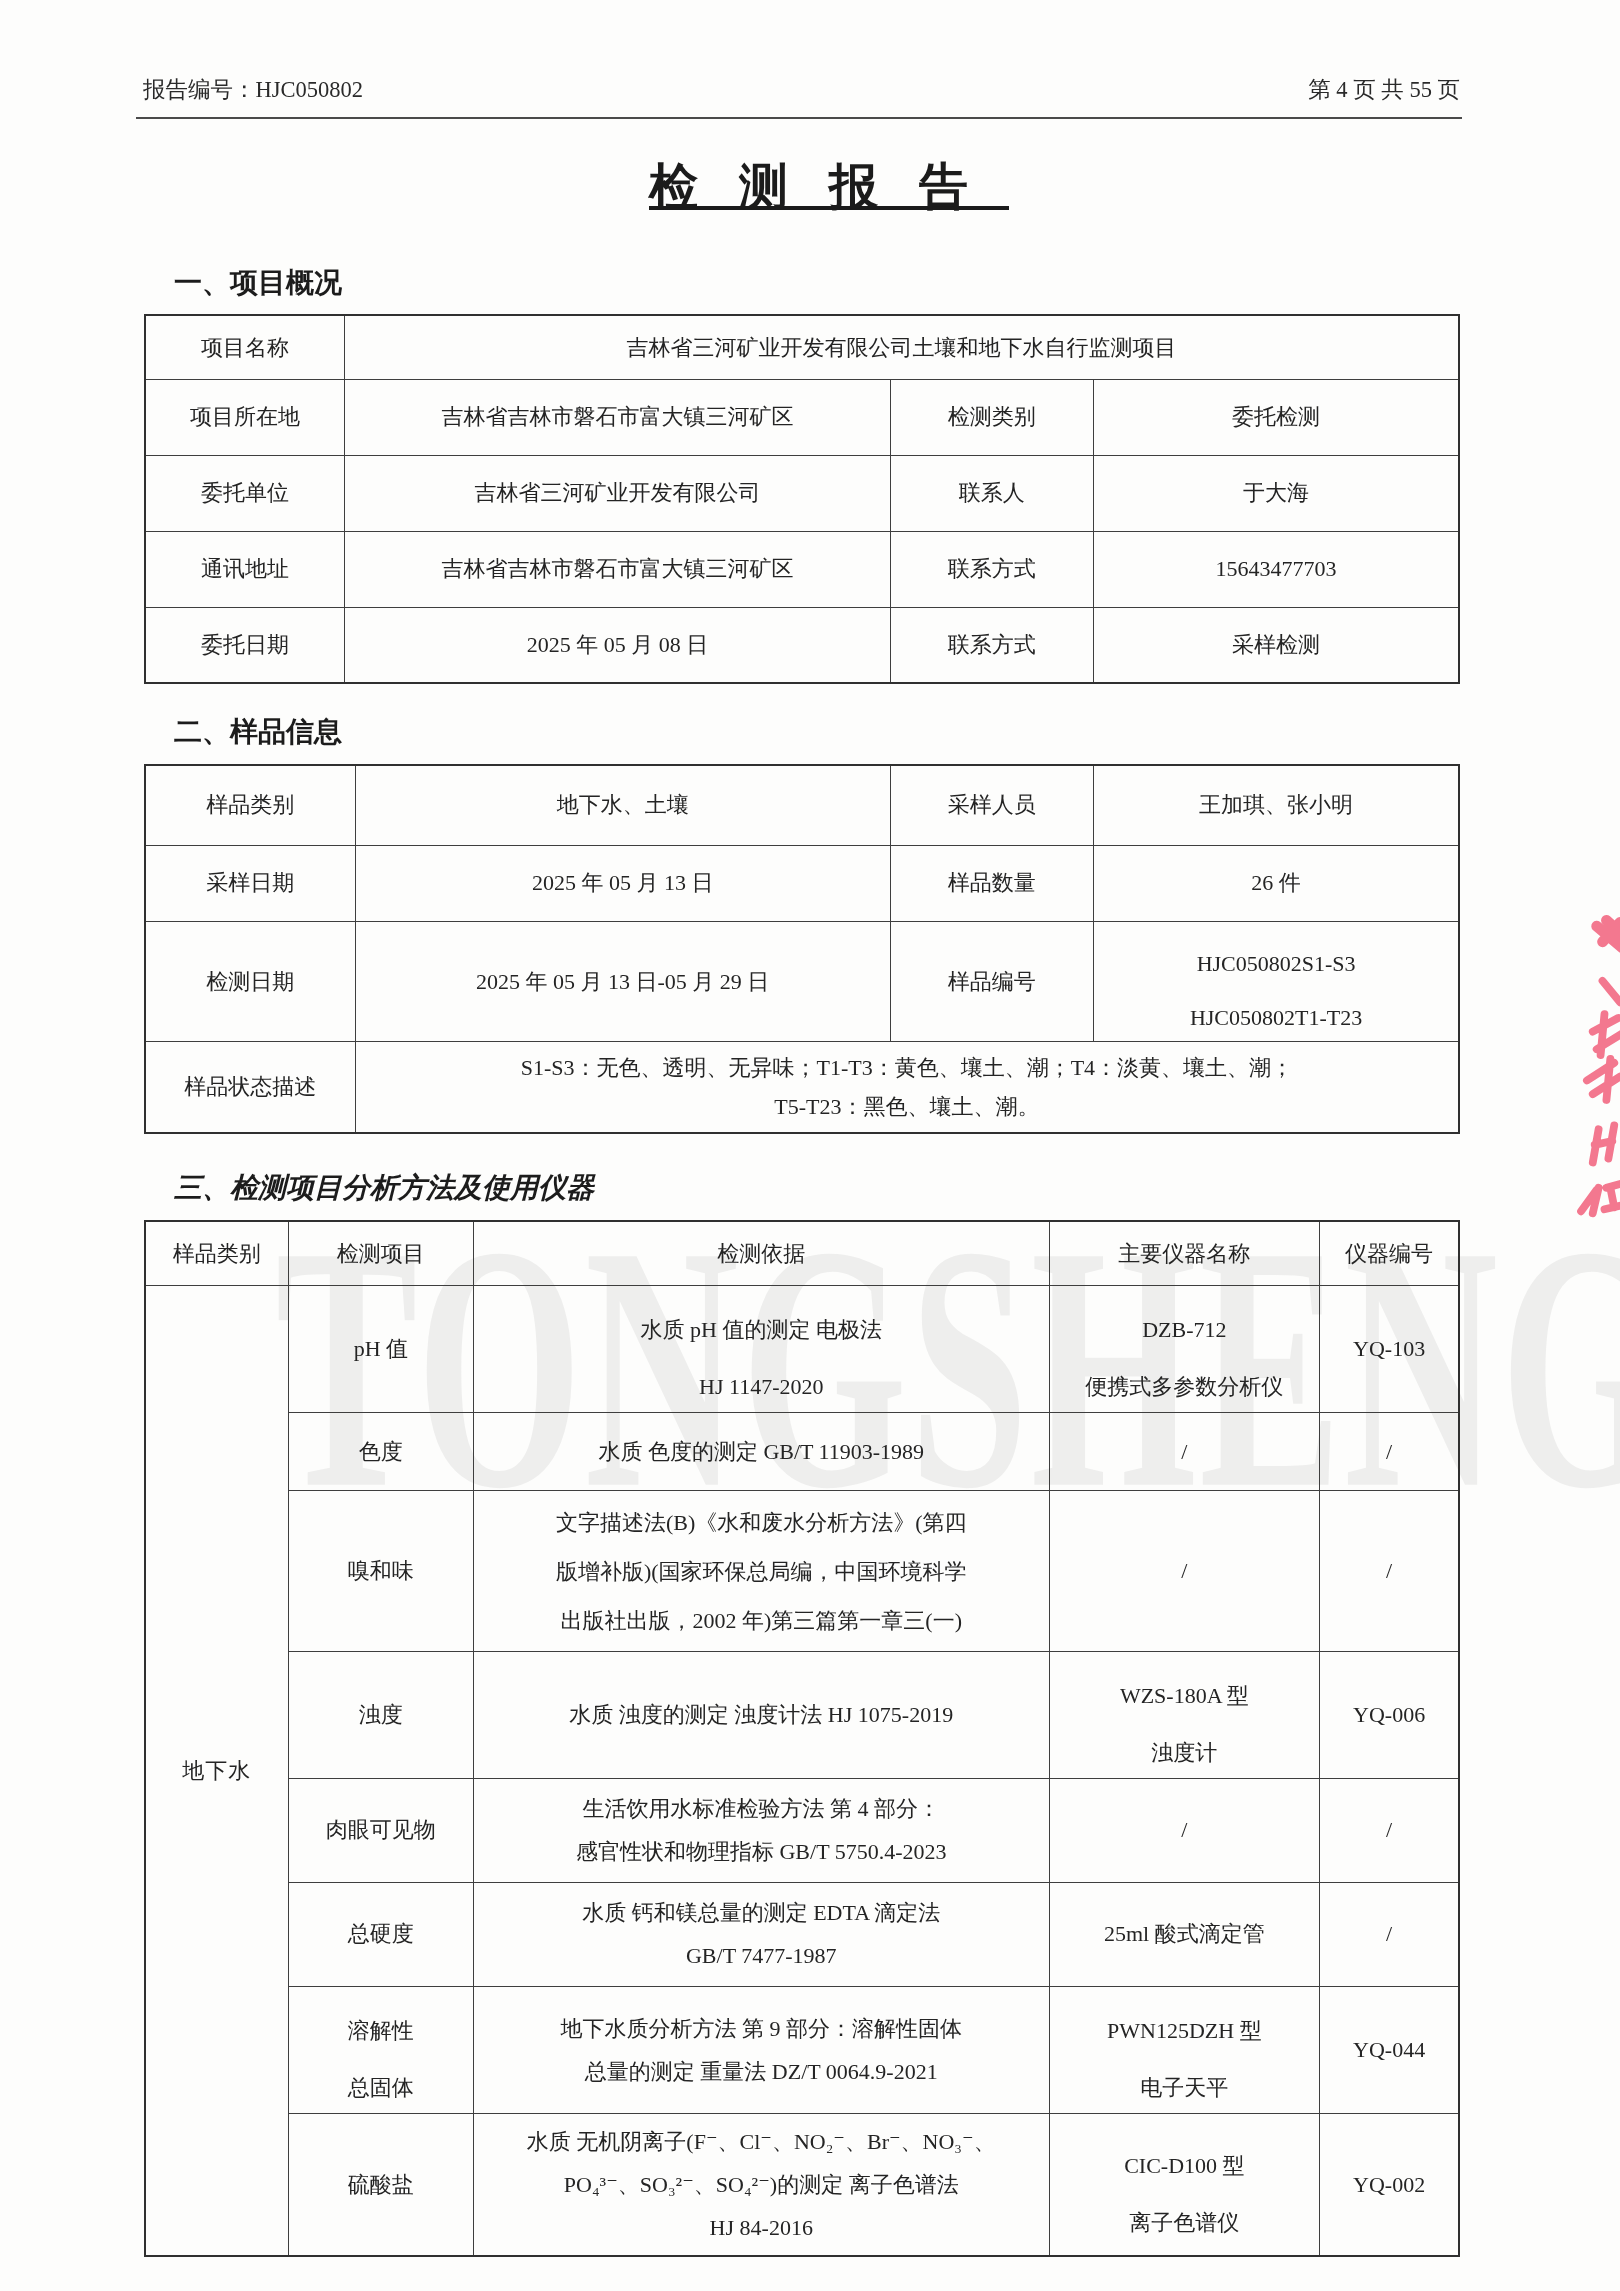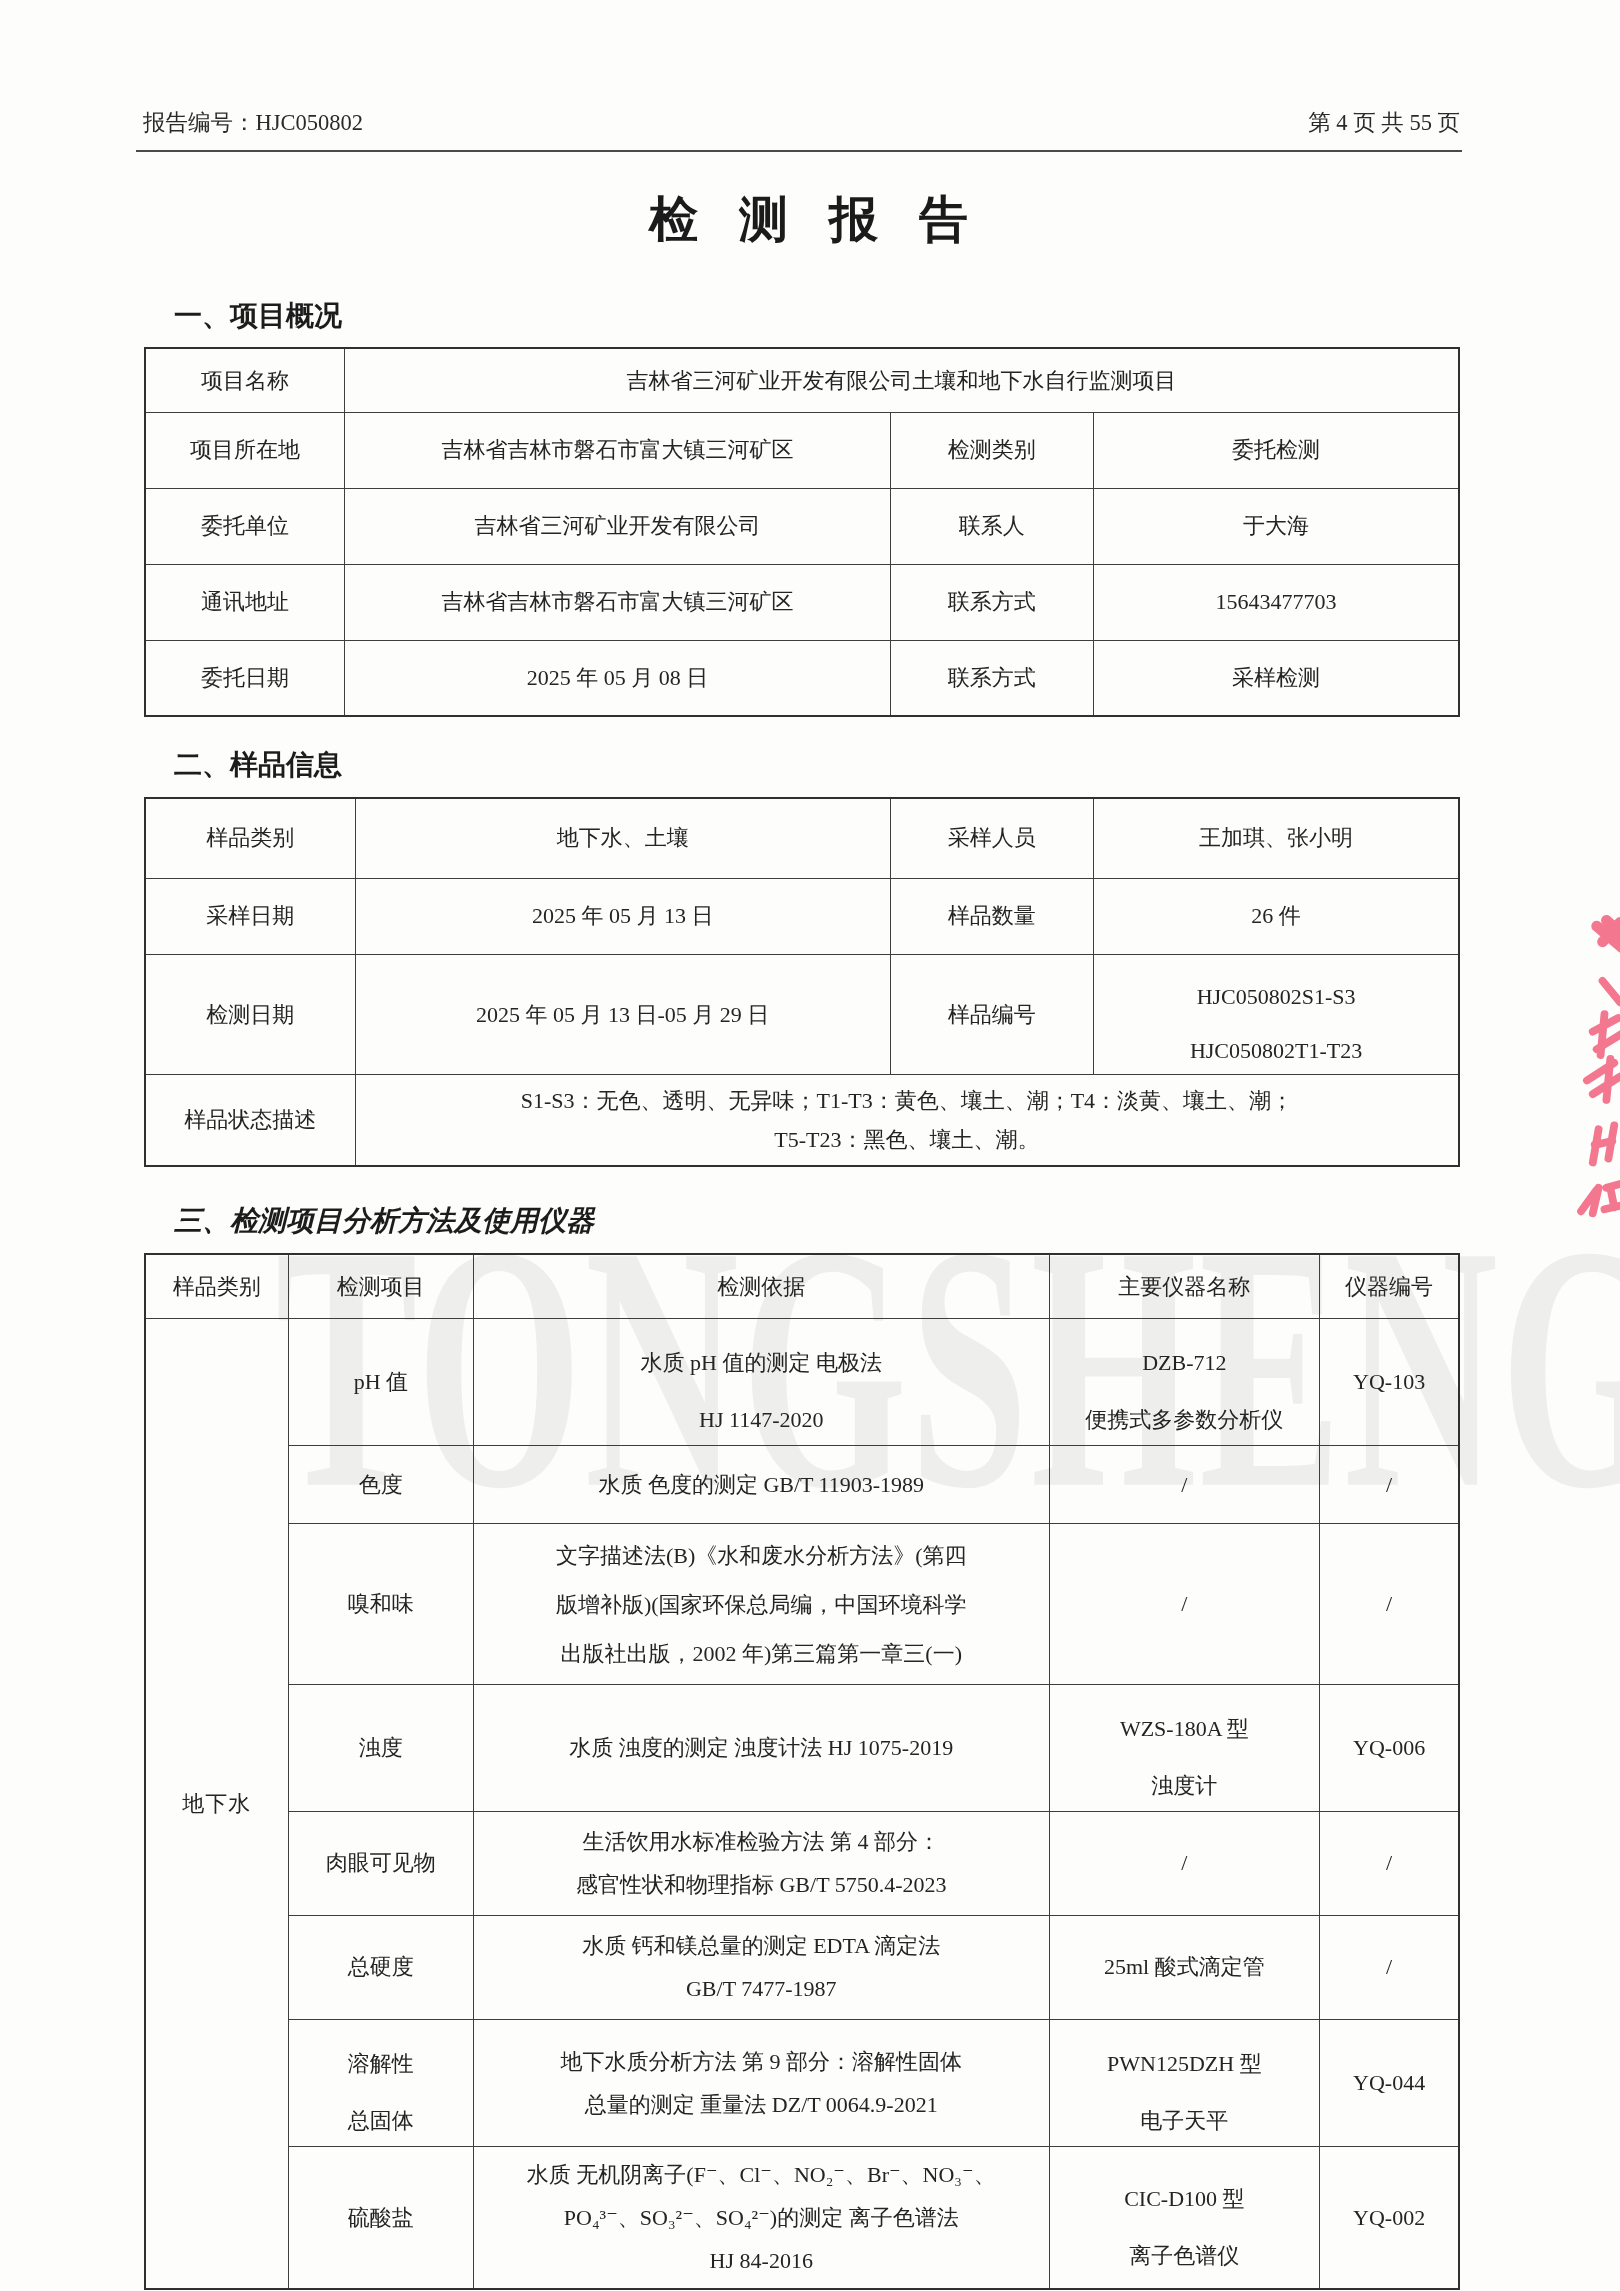--- a/index.html
+++ b/index.html
@@ -21,35 +21,35 @@
     color:rgba(130,130,130,0.12);
     transform:scale(0.66,1.08);
     white-space:nowrap;
     pointer-events:none;
     z-index:0;
   }
   
   .stamp{position:absolute;right:-3.9px;top:912px;z-index:3;opacity:.85;}
   .topbar{
     display:flex;justify-content:space-between;align-items:flex-end;
-    margin:107px 160px 0 143px;
+    margin:74px 160px 0 143px;
     font-size:22.5px;color:#2a2a2a;
     position:relative;z-index:1;
   }
   .rule{
     margin:11.8px 0 0 136px;width:1326px;height:0;
     border-top:2.9px solid #4a4a4a;
     position:relative;z-index:1;
   }
   .title{
     margin:33px 0 0 0;padding-left:38px;
     text-align:center;
     font-size:49px;font-weight:700;letter-spacing:41px;
     color:#1b1b1b;line-height:69px;
-    position:relative;z-index:1;
+    position:relative;z-index:1;text-decoration:underline;
   }
   .sec{
     margin:43px 0 13.7px 174px;
     font-size:28px;font-weight:700;color:#1c1c1c;line-height:37px;
     position:relative;z-index:1;
   }
   .sec2{margin-top:29px;}
   .sec3{margin-top:35px;font-style:italic;}
   table.t{
     border-collapse:collapse;table-layout:fixed;

